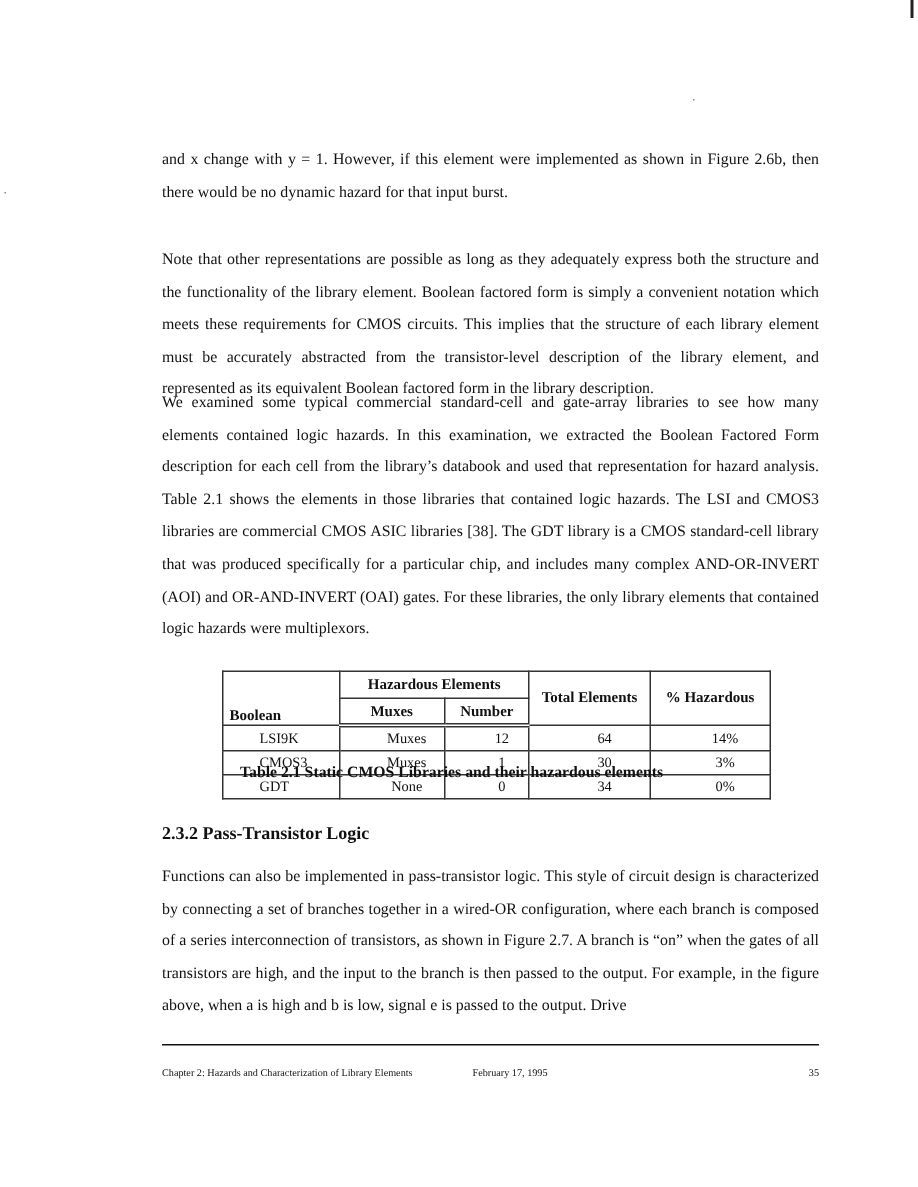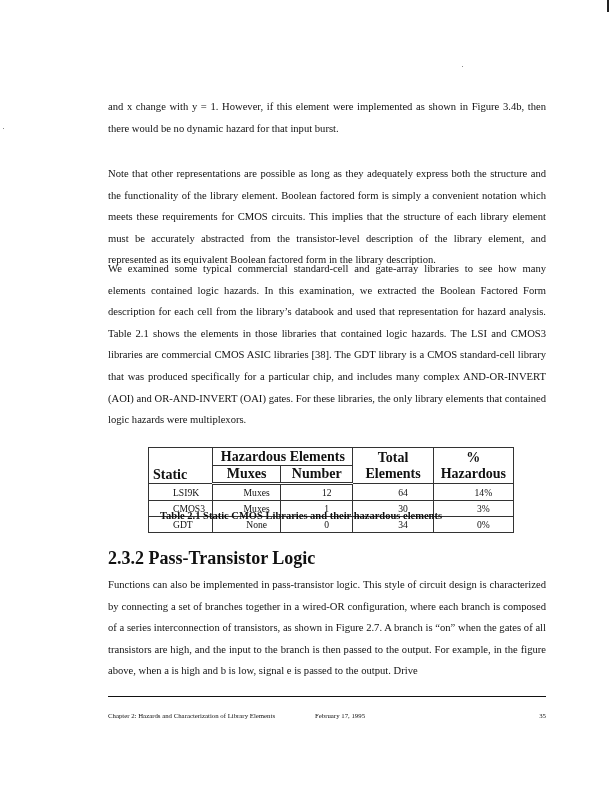--- a/index.html
+++ b/index.html
@@ -3,25 +3,25 @@
 <meta charset="utf-8">
 <style>
   html, body { margin:0; padding:0; background:#ffffff; }
   body { width:612px; height:791px; position:relative; overflow:hidden;
          font-family:"Liberation Serif", serif; color:#111; }
   .edge-mark { position:absolute; left:607px; top:0; width:2px; height:12px; background:#222; }
   .dot { position:absolute; width:1px; height:1px; background:#888; }
   .para { position:absolute; left:108px; width:438px; font-size:10.6px; line-height:21.6px;
           text-align:justify; }
   .para p { margin:0; }
-  .h2 { position:absolute; left:108px; top:548px; font-size:18px; font-weight:bold; margin:0; }
+  .h2 { position:absolute; left:108px; top:548px; font-size:12px; font-weight:bold; margin:0; }
   table.lib { position:absolute; left:148px; top:447px; width:366px; border-collapse:collapse;
               font-size:9.6px; }
   table.lib th, table.lib td { border:1px solid #333; padding:0 4px; }
-  table.lib th { font-weight:bold; font-size:14px; }
+  table.lib th { font-weight:bold; font-size:10px; }
   table.lib thead tr.r1 th { height:17px; }
   table.lib thead tr.r2 th { height:16px; border-bottom:3px double #333; }
   table.lib td { height:15px; text-align:center;padding-left:24px; }
   table.lib td.lib-name { text-align:left; }
   table.lib th.lib-head { text-align:left; vertical-align:bottom; }
   .caption { position:absolute; left:160px; top:510px; font-size:10.5px; font-weight:bold;text-align:right; }
   .footer-rule { position:absolute; left:108px; top:696px; width:438px; height:1px; background:#111; }
   .footer { position:absolute; left:108px; top:712px; width:438px; font-size:6.8px; }
   .footer span { position:absolute; top:0; white-space:nowrap; }
   .f-chap { left:0; }
@@ -29,35 +29,35 @@
   .f-page { right:0; }
 </style>
 </head>
 <body>
 
 <div class="edge-mark"></div>
 <div class="dot" style="left:462px;top:66px;"></div>
 <div class="dot" style="left:3px;top:128px;"></div>
 
 <div class="para" style="top:96px;">
-  <p>and x change with y = 1. However, if this element were implemented as shown in Figure 3.4b, then there would be no dynamic hazard for that input burst.</p>
+  <p>and x change with y = 1. However, if this element were implemented as shown in Figure 2.6b, then there would be no dynamic hazard for that input burst.</p>
 </div>
 
 <div class="para" style="top:163px;">
   <p>Note that other representations are possible as long as they adequately express both the structure and the functionality of the library element. Boolean factored form is simply a convenient notation which meets these requirements for CMOS circuits. This implies that the structure of each library element must be accurately abstracted from the transistor-level description of the library element, and represented as its equivalent Boolean factored form in the library description.</p>
 </div>
 
 <div class="para" style="top:258px;">
   <p>We examined some typical commercial standard-cell and gate-array libraries to see how many elements contained logic hazards. In this examination, we extracted the Boolean Factored Form description for each cell from the library’s databook and used that representation for hazard analysis. Table 2.1 shows the elements in those libraries that contained logic hazards. The LSI and CMOS3 libraries are commercial CMOS ASIC libraries [38]. The GDT library is a CMOS standard-cell library that was produced specifically for a particular chip, and includes many complex AND-OR-INVERT (AOI) and OR-AND-INVERT (OAI) gates. For these libraries, the only library elements that contained logic hazards were multiplexors.</p>
 </div>
 
 <table class="lib">
   <thead>
     <tr class="r1">
-      <th rowspan="2" class="lib-head">Static</th>
+      <th rowspan="2" class="lib-head">Boolean</th>
       <th colspan="2">Hazardous Elements</th>
       <th rowspan="2" style="width:22%">Total Elements</th>
       <th rowspan="2" style="width:22%">% Hazardous</th>
     </tr>
     <tr class="r2">
       <th>Muxes</th>
       <th>Number</th>
     </tr>
   </thead>
   <tbody>

